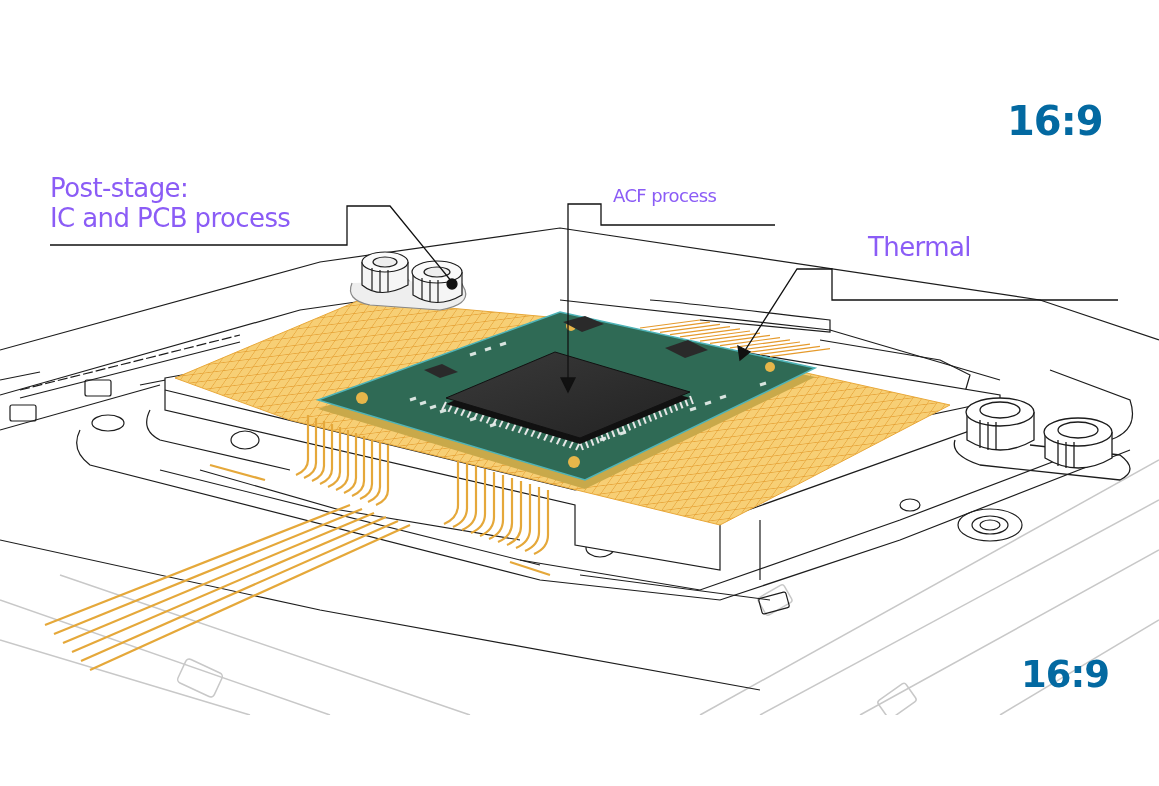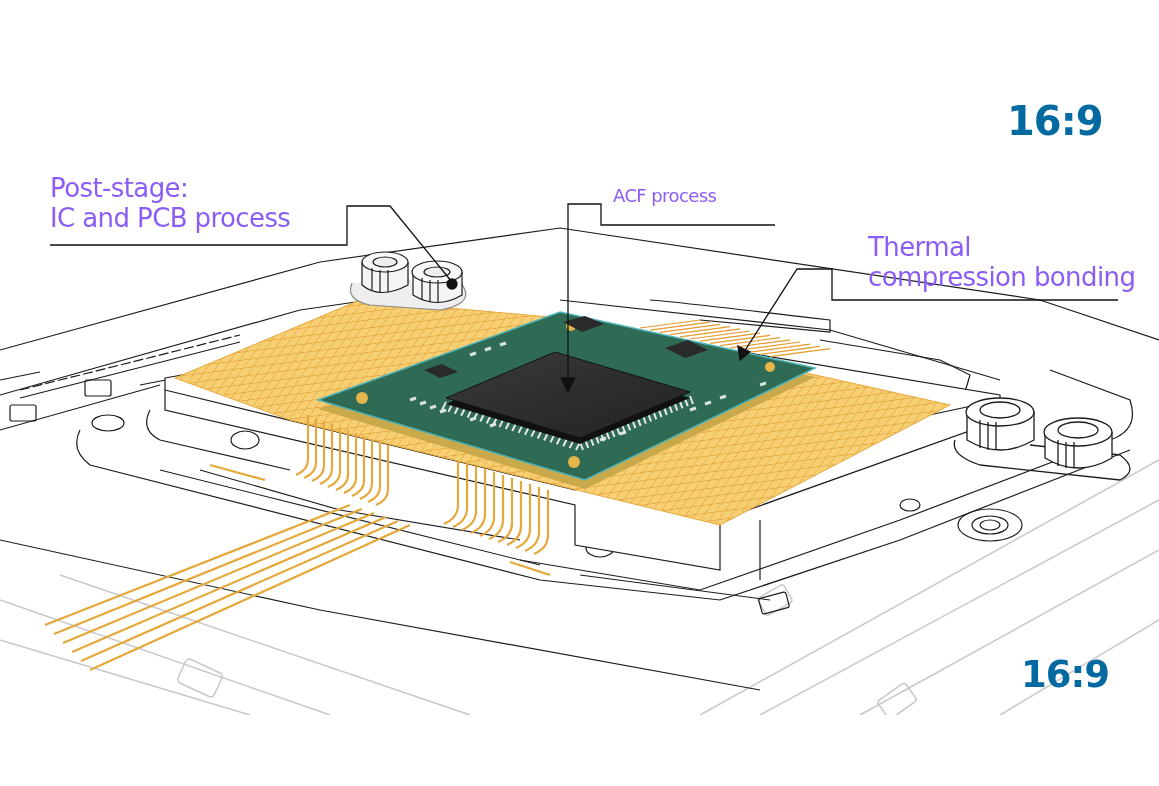--- a/index.html
+++ b/index.html
@@ -253,18 +253,17 @@
 
   <div class="label lbl-post">
     <div>Post-stage:</div>
     <div>IC and PCB process</div>
   </div>
   <div class="label lbl-acf">
     <div>ACF process</div>
   </div>
   <div class="label lbl-thermal">
     <div>Thermal</div>
-    <div>compression bonding</div>
   </div>
 
   <div class="ratio ratio-top">16:9</div>
   <div class="ratio ratio-bottom">16:9</div>
 </div>
 
 </body></html>

